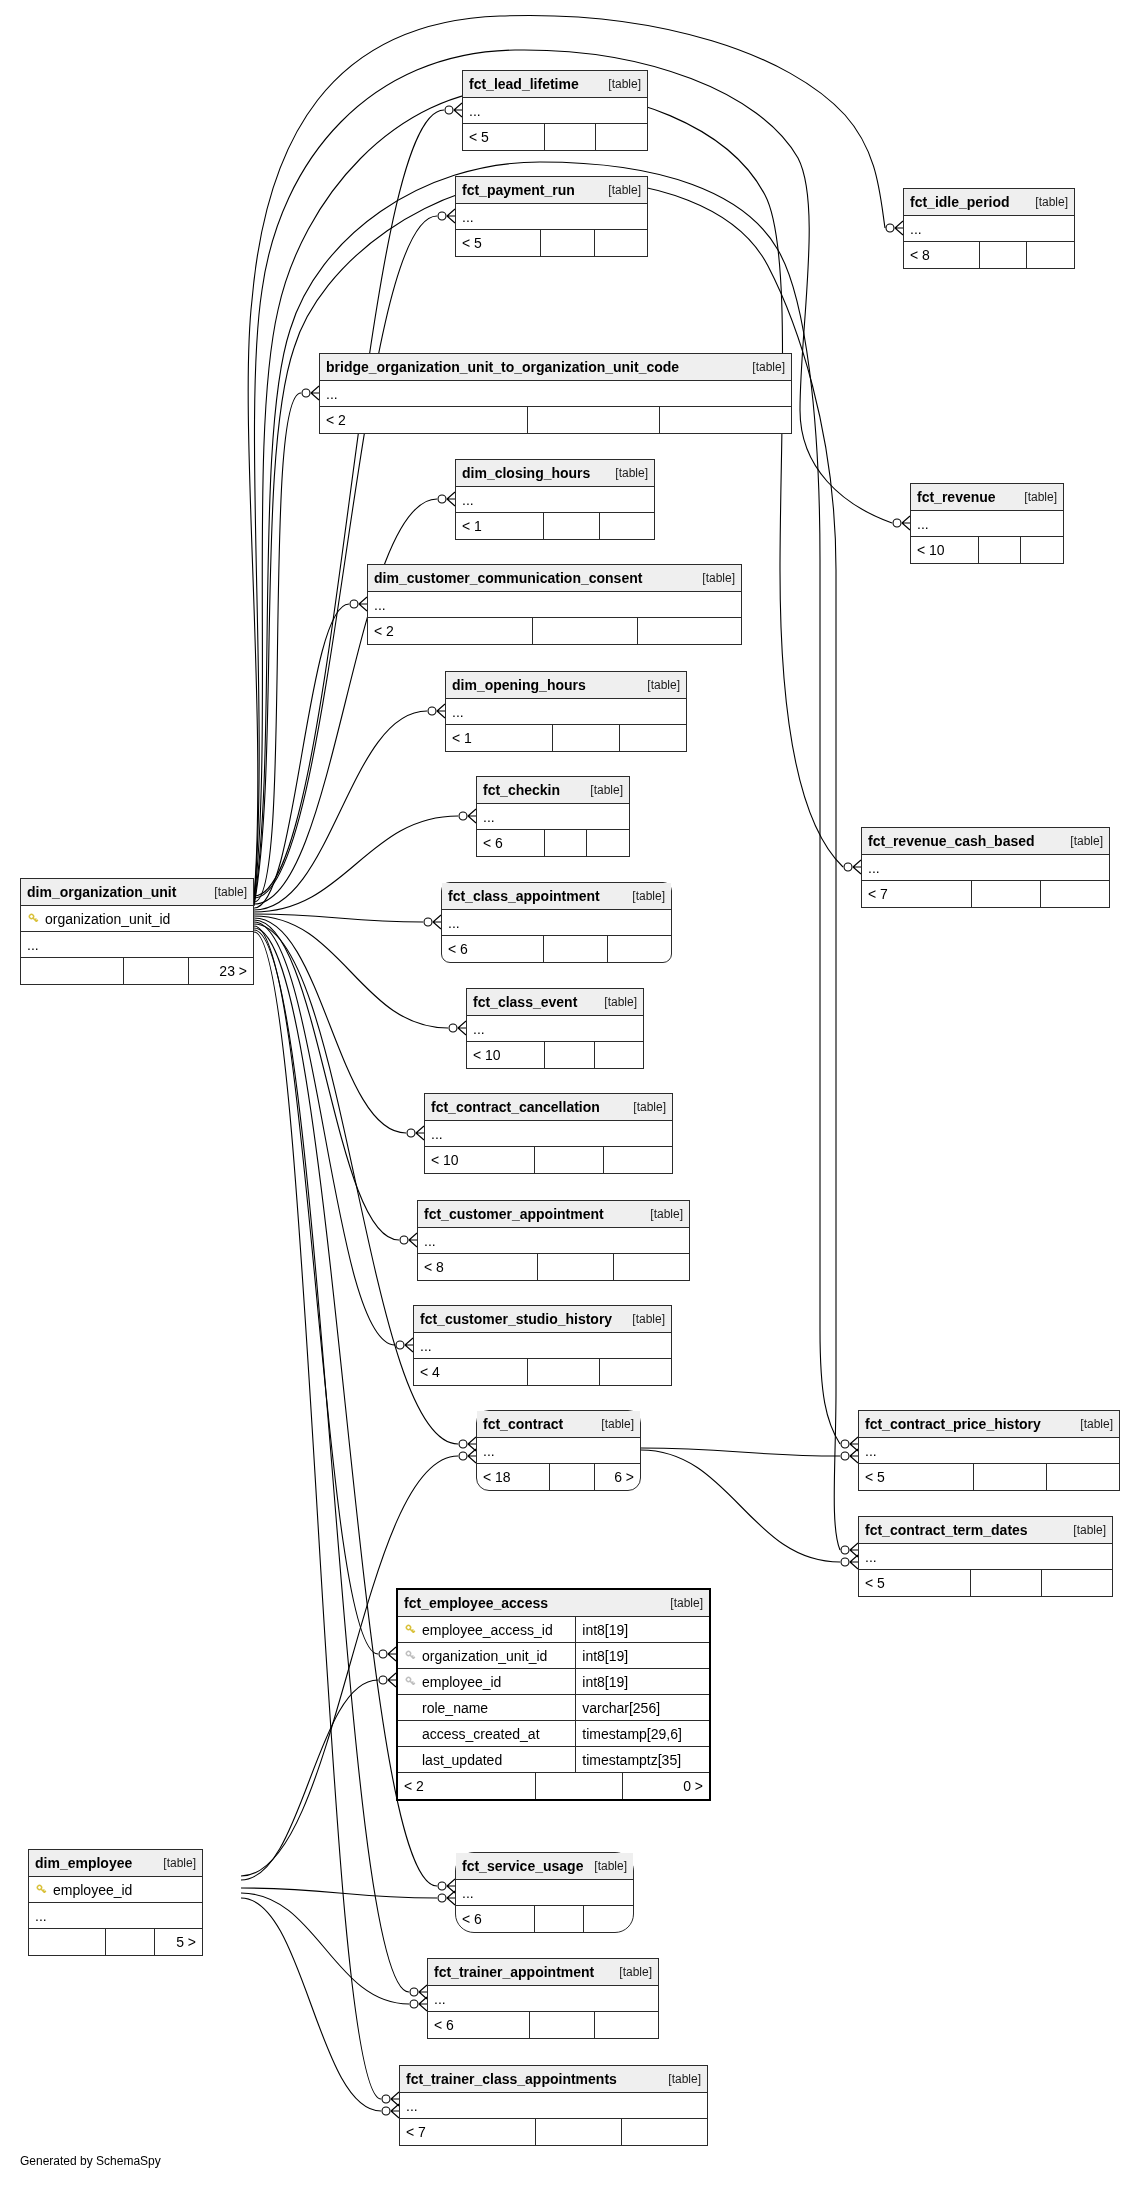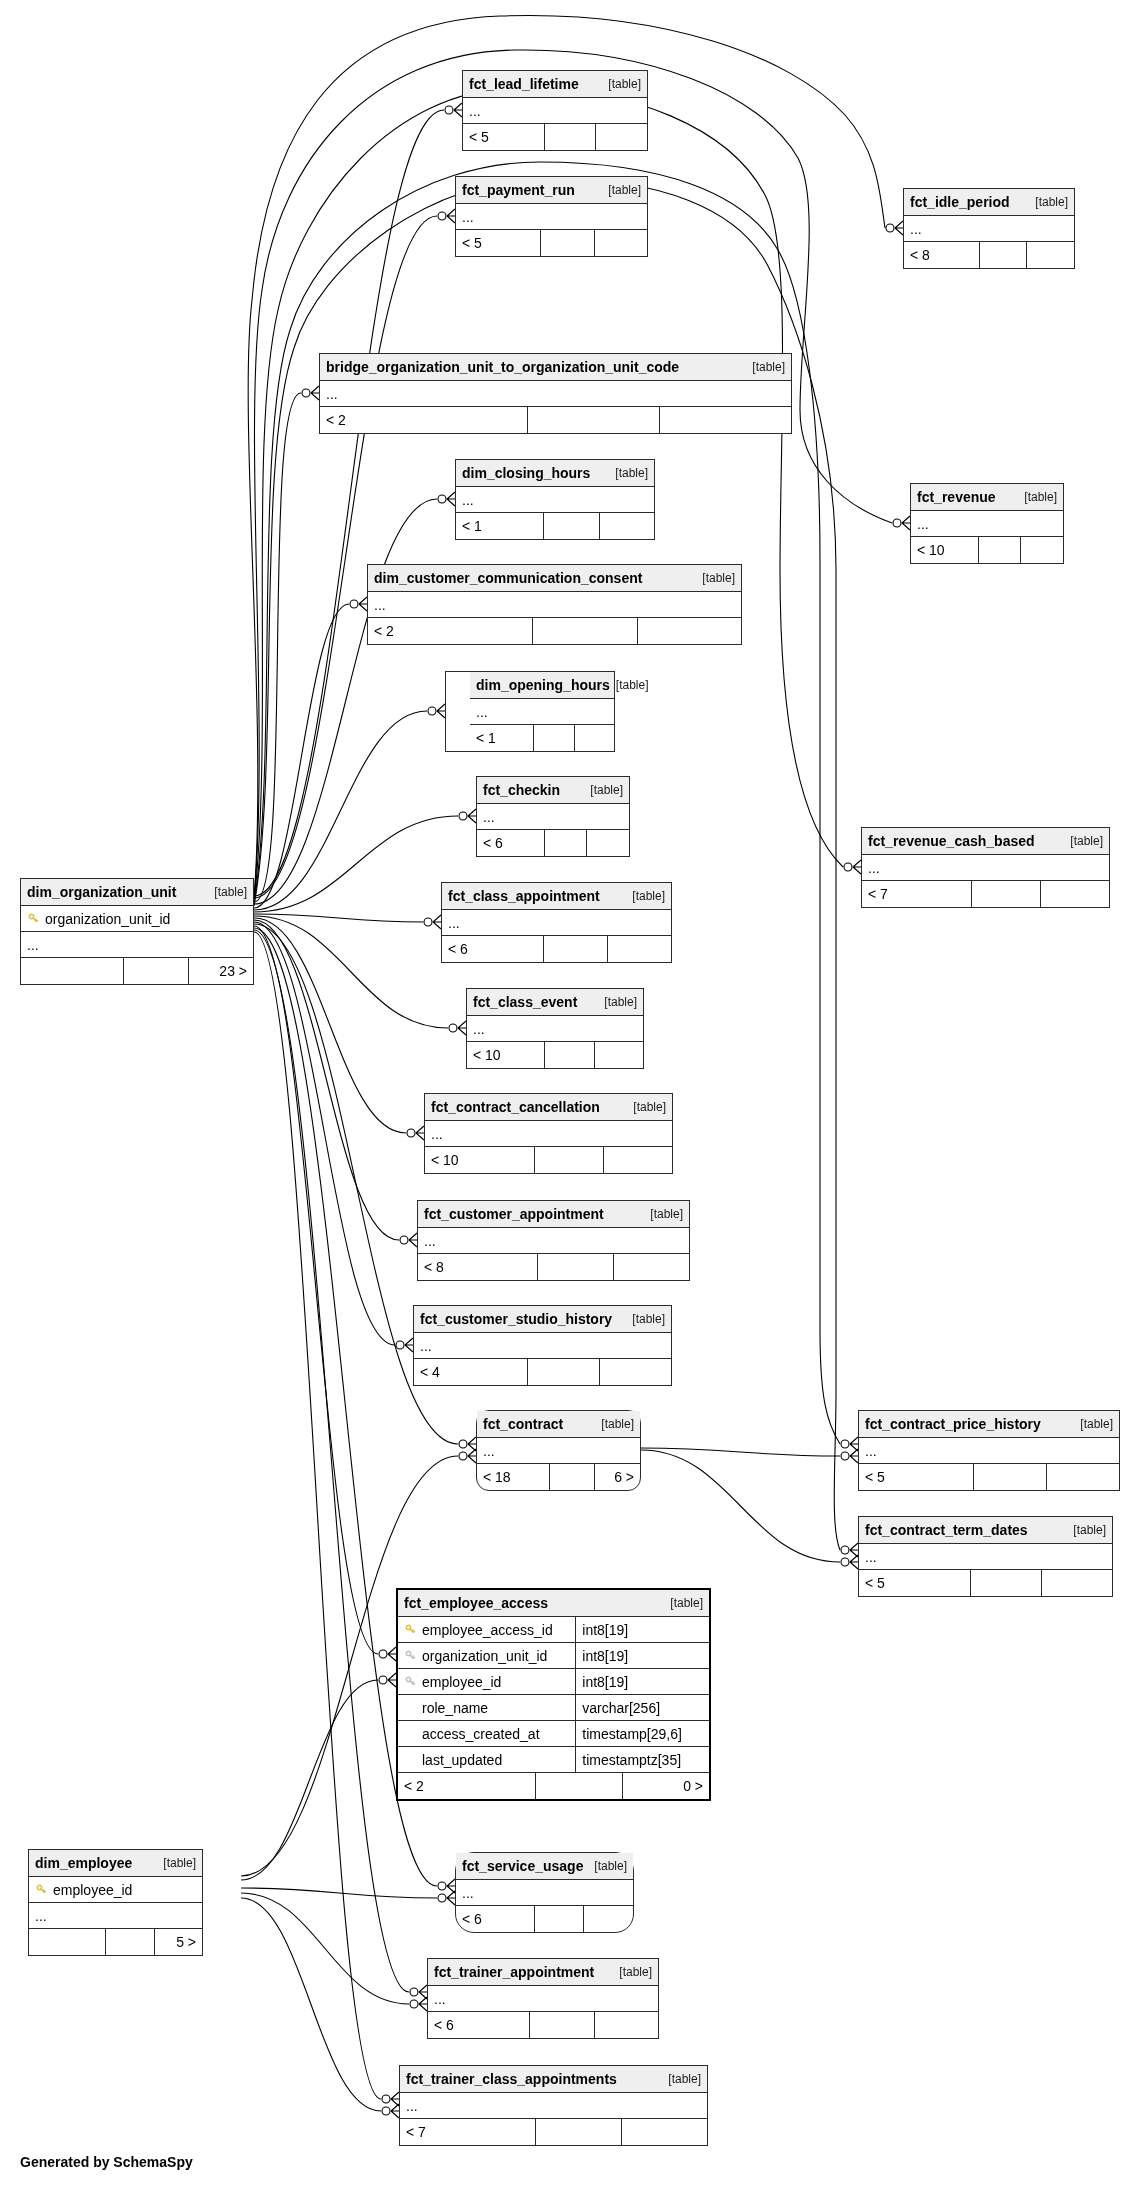--- a/index.html
+++ b/index.html
@@ -18,21 +18,21 @@
   .cell-name.wide{flex:1;}
   .cell-type{border-left:1px solid #2b2b2b;padding:0 6px;flex:1;display:flex;align-items:center;box-sizing:border-box;}
   .ellipsis-row{padding:0 6px;display:flex;align-items:center;}
   .tbl-footer{display:flex;height:26px;box-sizing:border-box;}
   .fc{box-sizing:border-box;display:flex;align-items:center;padding:0 6px;height:100%;}
   .fc0{flex:0 0 44%;}
   .fc1{flex:0 0 28%;border-left:1px solid #2b2b2b;}
   .fc2{flex:1;border-left:1px solid #2b2b2b;justify-content:flex-end;}
   .key-icon{width:13px;height:13px;flex:0 0 auto;}
   .key-spacer{width:13px;height:13px;flex:0 0 auto;display:inline-block;}
-  #footer-note{position:absolute;left:20px;top:2154px;font-size:14px;font-weight:bold;}
+  #footer-note{position:absolute;left:20px;top:2154px;font-size:12px;}
 </style>
 </head>
 <body>
 
 <div id="diagram">
   <svg id="edges-layer" xmlns="http://www.w3.org/2000/svg" width="1132" height="2188" viewBox="0 0 1132 2188">
       <path class="edge-line" d="M 254 896 C 339.5 896, 358.5 110, 444 110"></path>
       <path class="edge-line" d="M 454 110 L 462 103 M 454 110 L 462 110 M 454 110 L 462 117"></path>
       <circle class="edge-dot" cx="449" cy="110" r="4"></circle>
       <path class="edge-line" d="M 254 898 C 336.35 898, 354.65 216, 437 216"></path>
@@ -212,21 +212,21 @@
     </div>
     <div class="tbl-rows">
           <div class="row ellipsis-row">...</div>
         </div>
     <div class="tbl-footer">
       <span class="fc fc0">&lt; 2</span>
       <span class="fc fc1"></span>
       <span class="fc fc2"></span>
     </div>
   </div>
-      <div class="tbl" style="left: 445px; top: 671px; width: 170px; padding-left: 24px;">
+      <div class="tbl" style="left: 445px; top: 671px; width: 242px;">
     <div class="tbl-header">
       <span class="tbl-name">dim_opening_hours</span>
       <span class="tbl-type">[table]</span>
     </div>
     <div class="tbl-rows">
           <div class="row ellipsis-row">...</div>
         </div>
     <div class="tbl-footer">
       <span class="fc fc0">&lt; 1</span>
       <span class="fc fc1"></span>
@@ -279,21 +279,21 @@
             </div>
           </div>
           <div class="row ellipsis-row">...</div>
         </div>
     <div class="tbl-footer">
       <span class="fc fc0"></span>
       <span class="fc fc1"></span>
       <span class="fc fc2">23 &gt;</span>
     </div>
   </div>
-      <div class="tbl" style="left: 441px; top: 882px; width: 231px;">
+      <div class="tbl" style="left: 441px; top: 882px; width: 231px; border-radius: 9px;">
     <div class="tbl-header">
       <span class="tbl-name">fct_class_appointment</span>
       <span class="tbl-type">[table]</span>
     </div>
     <div class="tbl-rows">
           <div class="row ellipsis-row">...</div>
         </div>
     <div class="tbl-footer">
       <span class="fc fc0">&lt; 6</span>
       <span class="fc fc1"></span>

